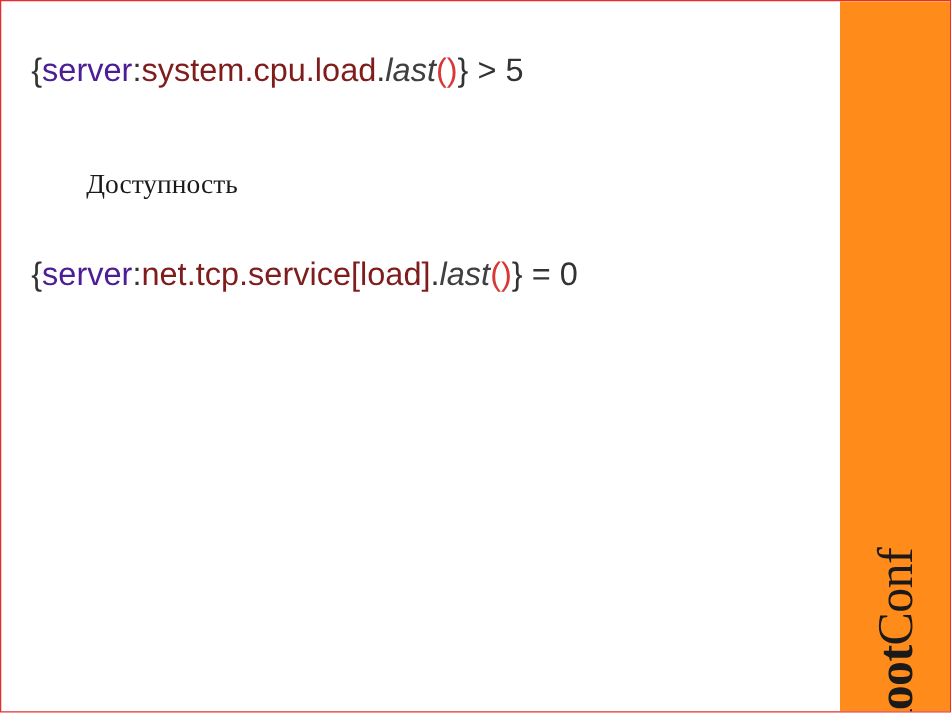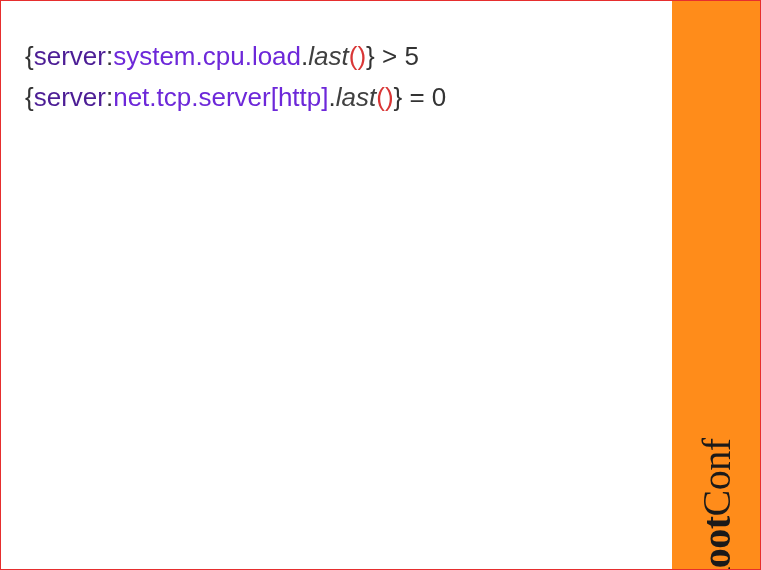--- a/index.html
+++ b/index.html
@@ -67,38 +67,39 @@
       font-family: Georgia, serif;
     }
     .expr {
       font-family: 'Segoe UI', Arial, sans-serif;
       font-size: 26px;
       color: #333;
       margin-bottom: 10px;
     }
     .brace { color: #333; }
     .server { color: #4c1d95; }
-    .key { color: #6d28d9; }
+    .key { color: #7f1d1d; }
     .func { color: #404040; font-style: italic; }
     .paren { color: #d93636; }
     .op { color: #333; }
   </style>
 </head>
 <body>
 
 <div class="content">
 
 
   <div class="expr">
     <span class="brace">{</span><span class="server">server</span><span class="brace">:</span><span class="key">system.cpu.load</span><span class="brace">.</span><span class="func">last</span><span class="paren">(</span><span class="paren">)</span><span class="brace">}</span><span class="op"> &gt; 5</span>
   </div>
 
+  <div class="subtitle2">Доступность</div>
 
   <div class="expr">
-    <span class="brace">{</span><span class="server">server</span><span class="brace">:</span><span class="key">net.tcp.server[http]</span><span class="brace">.</span><span class="func">last</span><span class="paren">(</span><span class="paren">)</span><span class="brace">}</span><span class="op"> = 0</span>
+    <span class="brace">{</span><span class="server">server</span><span class="brace">:</span><span class="key">net.tcp.service[load]</span><span class="brace">.</span><span class="func">last</span><span class="paren">(</span><span class="paren">)</span><span class="brace">}</span><span class="op"> = 0</span>
   </div>
 </div>
 
 <div class="sidebar">
   <div class="brand">
     <span class="brand-bold">Root</span><span class="brand-light">Conf</span>
   </div>
 </div>
 
 </body></html>

